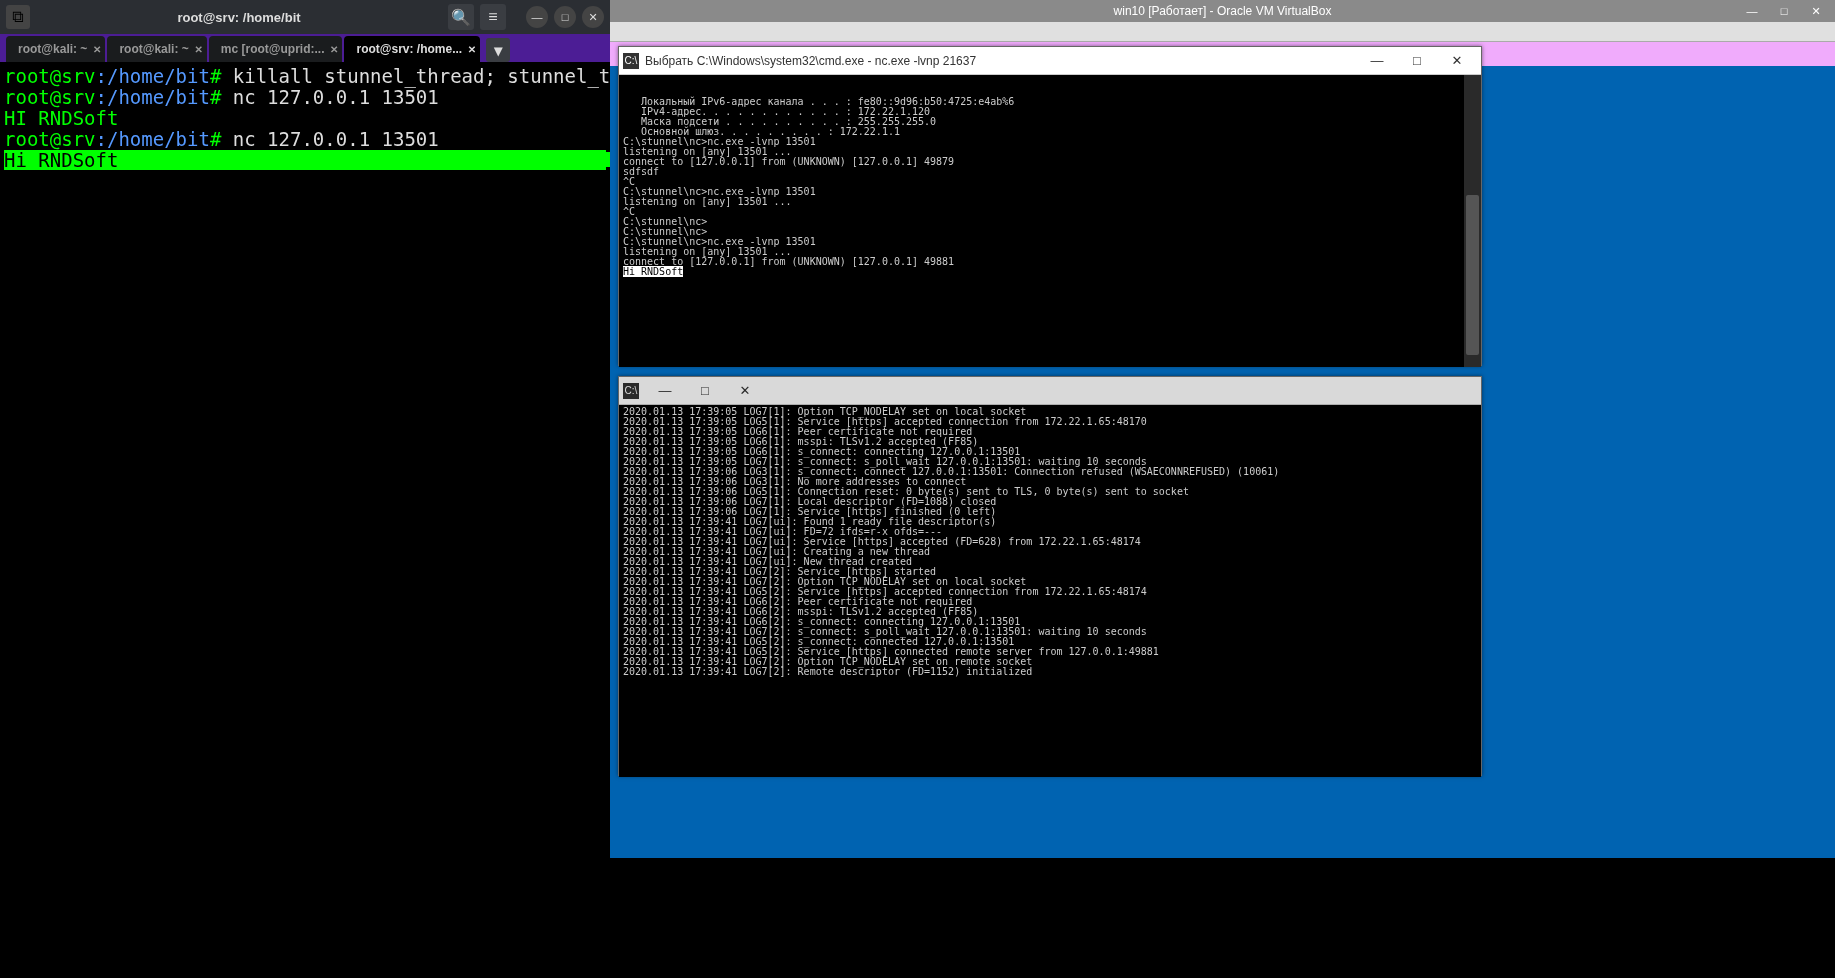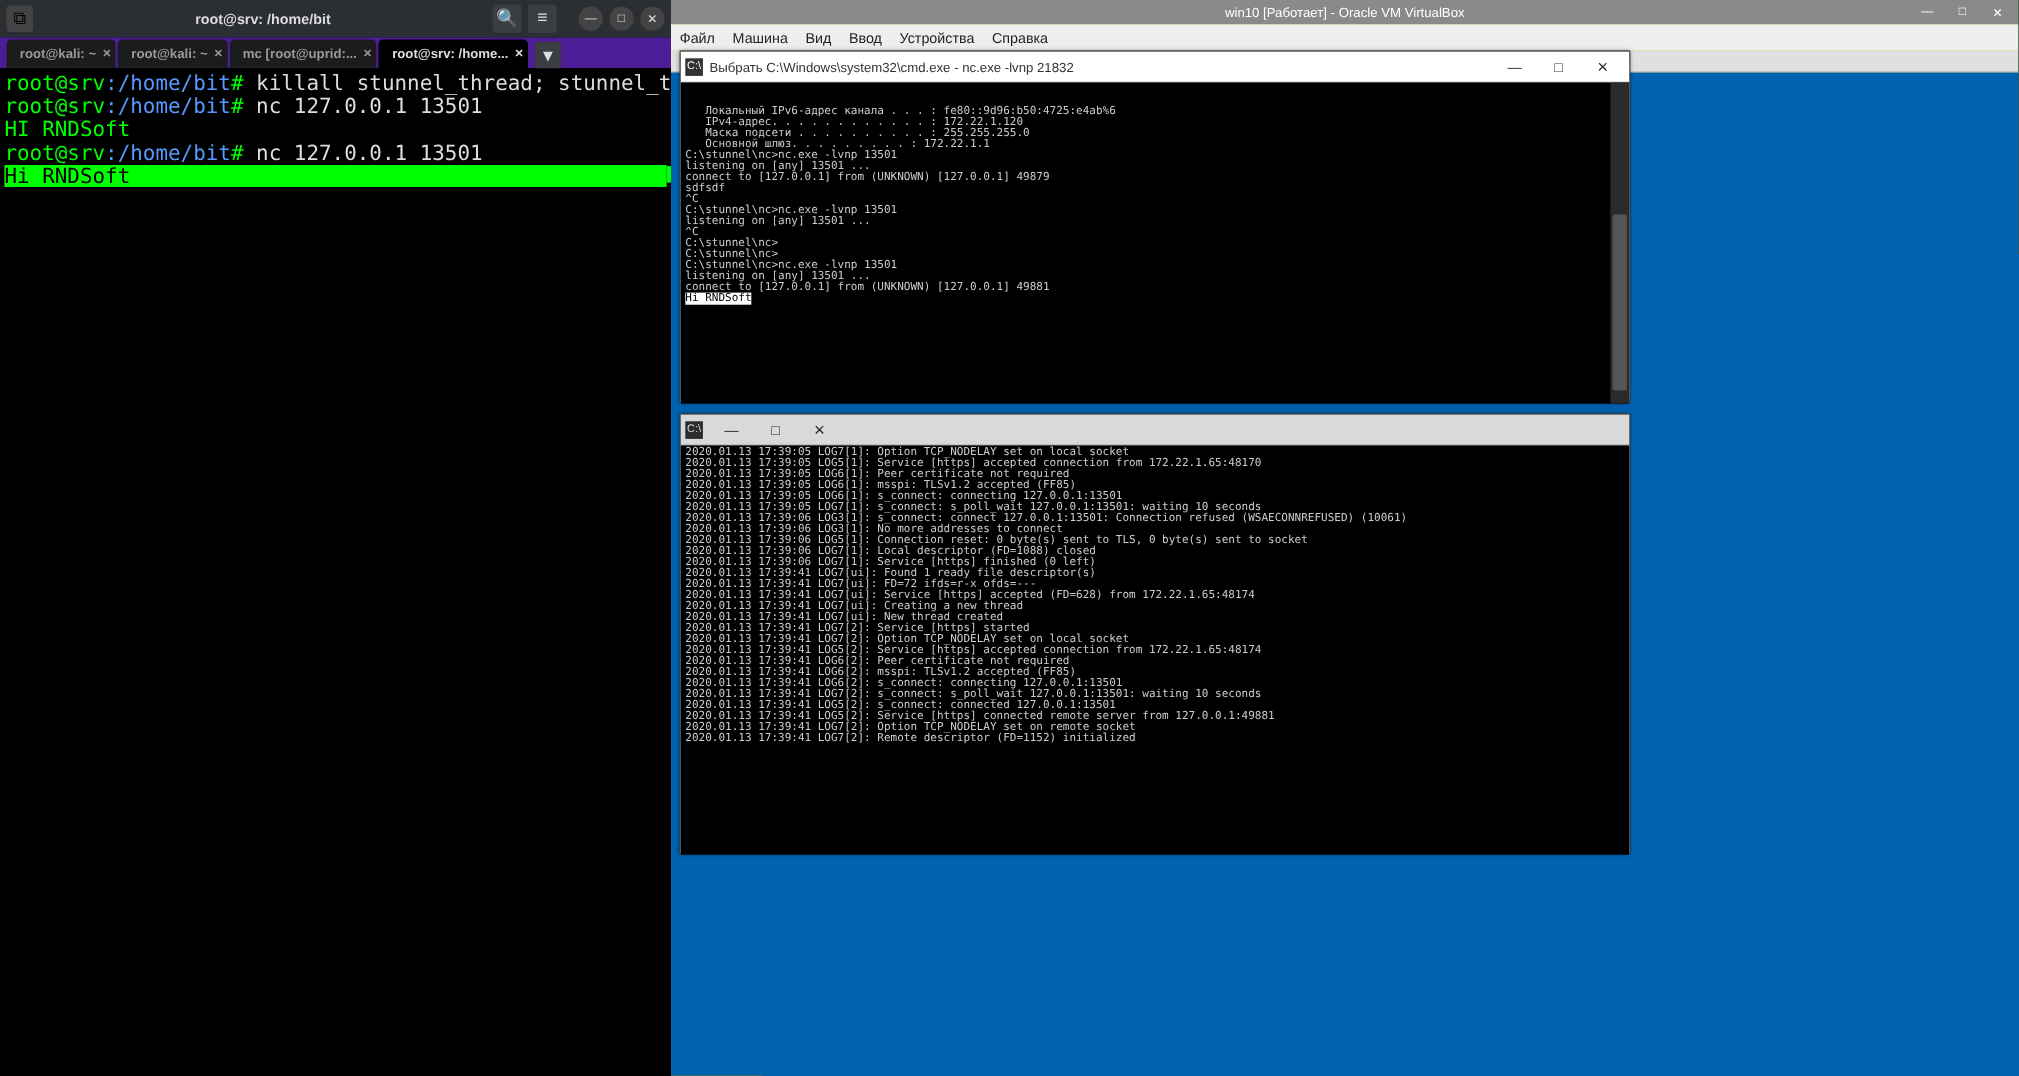--- a/index.html
+++ b/index.html
@@ -22,21 +22,21 @@
 
 .linux-terminal-body { background: #000; color: #0f0; font-family: "DejaVu Sans Mono", monospace; font-size: 19px; line-height: 1.1; padding: 4px; height: calc(100% - 62px); overflow: hidden; white-space: pre; }
 .prompt-user { color: #0f0; }
 .prompt-path { color: #5599ff; }
 .cmd { color: #ddd; }
 .output-green { color: #0f0; }
 .highlight-green { background: #0f0; color: #000; display: inline-block; width: 100%; }
 .cursor { background: #0f0; width: 9px; height: 15px; display: inline-block; }
 
 
-.vbox-panel { position: absolute; left: 610px; top: 0; right: 0; height: 978px; background: #eab308; }
+.vbox-panel { position: absolute; left: 610px; top: 0; right: 0; height: 858px; background: #f0abfc; }
 .vbox-titlebar { height: 22px; background: #8a8a8a; display: flex; align-items: center; justify-content: center; color: #fff; font-size: 12px; position: relative; }
 .vbox-titlebar-btns { position: absolute; right: 4px; display: flex; gap: 2px; }
 .vbox-tb-btn { width: 30px; height: 18px; display: flex; align-items: center; justify-content: center; color: #fff; font-size: 11px; }
 .vbox-menubar { height: 24px; background: #eee; display: flex; align-items: center; padding: 0 8px; gap: 16px; font-size: 13px; color: #222; }
 .vbox-menu-item { cursor: pointer; }
 .vbox-toolbar { height: 20px; background: #e0e0e0; border-bottom: 1px solid #aaa; }
 
 .vbox-content { position: absolute; top: 66px; left: 0; right: 0; bottom: 0; background: #0063b1; }
 
 
@@ -110,38 +110,30 @@
           <span>—</span>
         </div>
       <div class="vbox-tb-btn">
           <span>□</span>
         </div>
       <div class="vbox-tb-btn">
           <span>✕</span>
         </div>
     </div>
   </div>
-  <div class="vbox-menubar">
-    <span class="vbox-menu-item">Файл</span>
-    <span class="vbox-menu-item">Машина</span>
-    <span class="vbox-menu-item">Вид</span>
-    <span class="vbox-menu-item">Ввод</span>
-    <span class="vbox-menu-item">Устройства</span>
-    <span class="vbox-menu-item">Справка</span>
-  </div>
   <div class="vbox-toolbar"></div>
 
   <div class="vbox-content">
 
     <div class="cmd-window" style="left:8px; top:-20px; width:864px; height:320px;">
       <div class="cmd-titlebar">
         <div class="cmd-icon">
             <span>C:\</span>
           </div>
-        <div class="cmd-title">Выбрать C:\Windows\system32\cmd.exe - nc.exe  -lvnp 21832</div>
+        <div class="cmd-title">Выбрать C:\Windows\system32\cmd.exe - nc.exe  -lvnp 21637</div>
         <div class="cmd-winbtns">
           <div class="cmd-winbtn">
               <span>—</span>
             </div>
           <div class="cmd-winbtn">
               <span>□</span>
             </div>
           <div class="cmd-winbtn close">
               <span>✕</span>
             </div>

